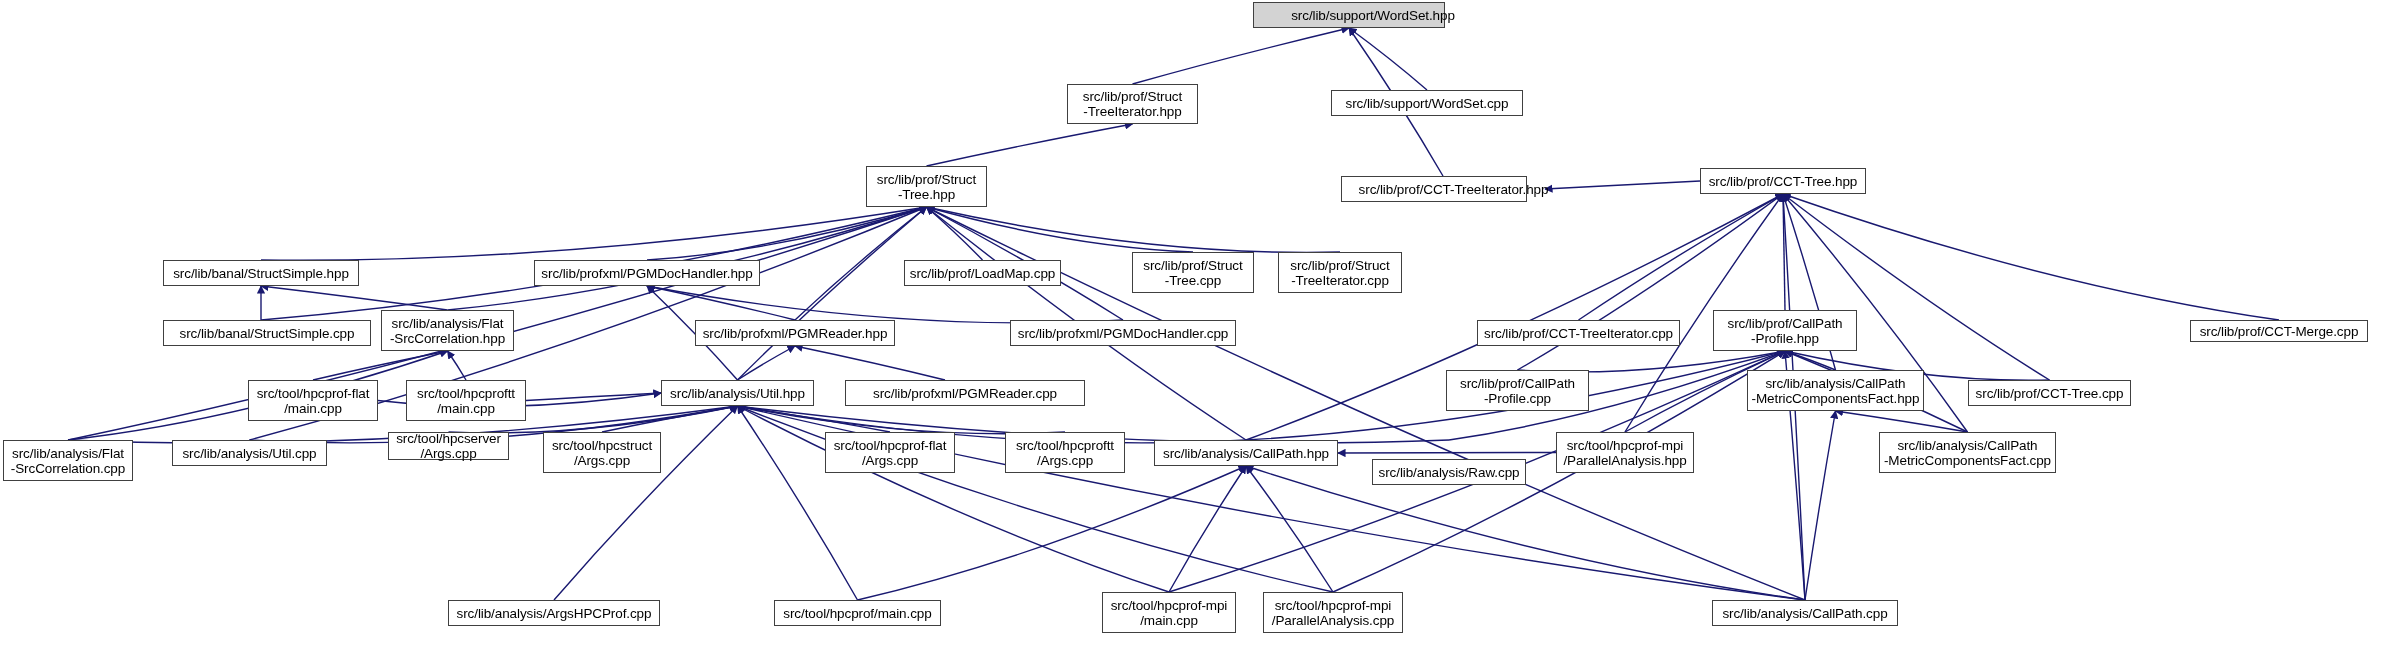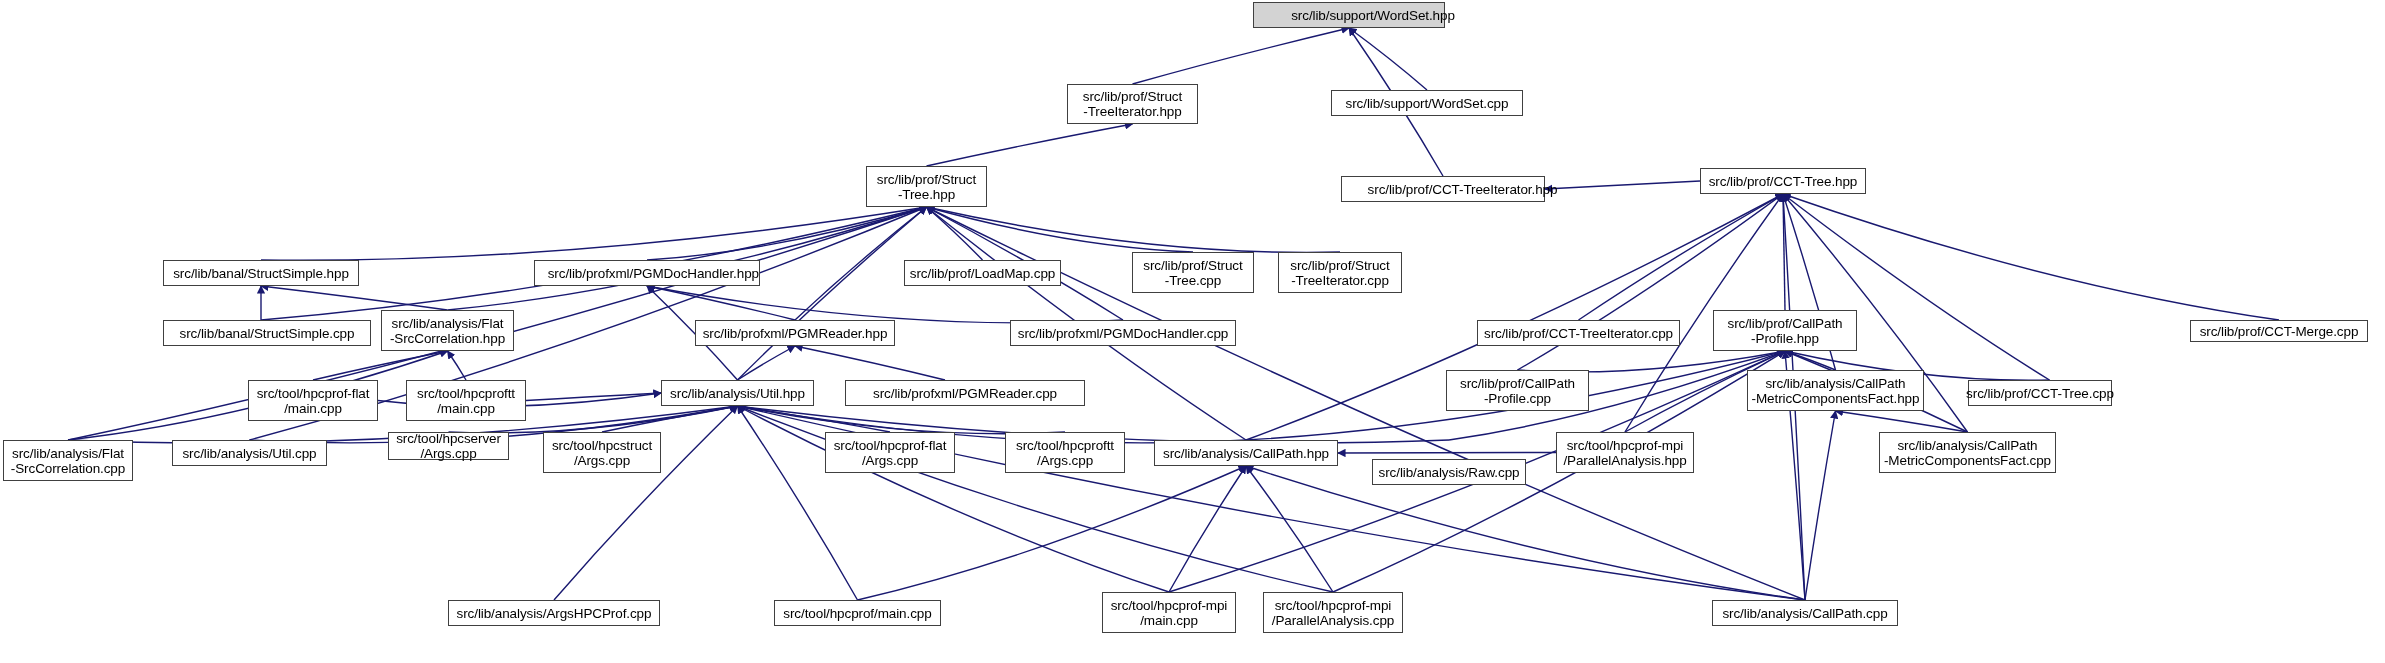--- a/index.html
+++ b/index.html
@@ -129,42 +129,42 @@
         <path d="M 1333 592 Q 1293.154 529 1246 466" marker-end="url(#arrow)"></path>
         <path d="M 1805 600 Q 1544.75 563.25 1246 466" marker-end="url(#arrow)"></path>
         <path d="M 857.5 600 Q 1035.433 558.641 1246 466" marker-end="url(#arrow)"></path>
         <path d="M 1556 452.5 Q 1456.156 452.75 1338 453" marker-end="url(#arrow)"></path>
       </g>
   </svg>
   <div id="node-layer">
       <div class="node root" style="left: 1253px; top: 2px; width: 192px; height: 26px; padding-left: 48px;"><span class="l">src/lib/support/WordSet.hpp</span></div>
       <div class="node" style="left: 1067px; top: 84px; width: 131px; height: 40px;"><span class="l">src/lib/prof/Struct</span><span class="l">-TreeIterator.hpp</span></div>
       <div class="node" style="left: 1331px; top: 90px; width: 192px; height: 26px;"><span class="l">src/lib/support/WordSet.cpp</span></div>
-      <div class="node" style="left: 1341px; top: 176px; width: 204px; height: 26px; padding-left: 39px;"><span class="l">src/lib/prof/CCT-TreeIterator.hpp</span></div>
+      <div class="node" style="left: 1341px; top: 176px; width: 186px; height: 26px; padding-left: 39px;"><span class="l">src/lib/prof/CCT-TreeIterator.hpp</span></div>
       <div class="node" style="left: 866px; top: 166px; width: 121px; height: 41px;"><span class="l">src/lib/prof/Struct</span><span class="l">-Tree.hpp</span></div>
       <div class="node" style="left: 163px; top: 260px; width: 196px; height: 26px;"><span class="l">src/lib/banal/StructSimple.hpp</span></div>
-      <div class="node" style="left: 534px; top: 260px; width: 226px; height: 26px; align-items: flex-end;"><span class="l">src/lib/profxml/PGMDocHandler.hpp</span></div>
+      <div class="node" style="left: 534px; top: 260px; width: 226px; height: 26px;"><span class="l">src/lib/profxml/PGMDocHandler.hpp</span></div>
       <div class="node" style="left: 904px; top: 260px; width: 157px; height: 26px;"><span class="l">src/lib/prof/LoadMap.cpp</span></div>
       <div class="node" style="left: 1132px; top: 252px; width: 122px; height: 41px;"><span class="l">src/lib/prof/Struct</span><span class="l">-Tree.cpp</span></div>
       <div class="node" style="left: 1278px; top: 252px; width: 124px; height: 41px;"><span class="l">src/lib/prof/Struct</span><span class="l">-TreeIterator.cpp</span></div>
       <div class="node" style="left: 1700px; top: 168px; width: 166px; height: 26px;"><span class="l">src/lib/prof/CCT-Tree.hpp</span></div>
       <div class="node" style="left: 163px; top: 320px; width: 208px; height: 26px;"><span class="l">src/lib/banal/StructSimple.cpp</span></div>
       <div class="node" style="left: 381px; top: 310px; width: 133px; height: 41px;"><span class="l">src/lib/analysis/Flat</span><span class="l">-SrcCorrelation.hpp</span></div>
       <div class="node" style="left: 695px; top: 320px; width: 200px; height: 26px;"><span class="l">src/lib/profxml/PGMReader.hpp</span></div>
       <div class="node" style="left: 1010px; top: 320px; width: 226px; height: 26px;"><span class="l">src/lib/profxml/PGMDocHandler.cpp</span></div>
       <div class="node" style="left: 1477px; top: 320px; width: 203px; height: 26px;"><span class="l">src/lib/prof/CCT-TreeIterator.cpp</span></div>
       <div class="node" style="left: 1713px; top: 310px; width: 144px; height: 41px;"><span class="l">src/lib/prof/CallPath</span><span class="l">-Profile.hpp</span></div>
       <div class="node" style="left: 2190px; top: 320px; width: 178px; height: 22px;"><span class="l">src/lib/prof/CCT-Merge.cpp</span></div>
       <div class="node" style="left: 248px; top: 380px; width: 130px; height: 41px;"><span class="l">src/tool/hpcprof-flat</span><span class="l">/main.cpp</span></div>
       <div class="node" style="left: 406px; top: 380px; width: 120px; height: 41px;"><span class="l">src/tool/hpcproftt</span><span class="l">/main.cpp</span></div>
       <div class="node" style="left: 661px; top: 380px; width: 153px; height: 26px;"><span class="l">src/lib/analysis/Util.hpp</span></div>
       <div class="node" style="left: 845px; top: 380px; width: 240px; height: 26px;"><span class="l">src/lib/profxml/PGMReader.cpp</span></div>
       <div class="node" style="left: 1446px; top: 370px; width: 143px; height: 41px;"><span class="l">src/lib/prof/CallPath</span><span class="l">-Profile.cpp</span></div>
       <div class="node" style="left: 1747px; top: 370px; width: 177px; height: 41px;"><span class="l">src/lib/analysis/CallPath</span><span class="l">-MetricComponentsFact.hpp</span></div>
-      <div class="node" style="left: 1968px; top: 380px; width: 144px; height: 26px;"><span class="l">src/lib/prof/CCT-Tree.cpp</span></div>
+      <div class="node" style="left: 1968px; top: 380px; width: 163px; height: 26px;"><span class="l">src/lib/prof/CCT-Tree.cpp</span></div>
       <div class="node" style="left: 3px; top: 440px; width: 130px; height: 41px;"><span class="l">src/lib/analysis/Flat</span><span class="l">-SrcCorrelation.cpp</span></div>
       <div class="node" style="left: 172px; top: 440px; width: 155px; height: 26px;"><span class="l">src/lib/analysis/Util.cpp</span></div>
       <div class="node" style="left: 388px; top: 432px; width: 121px; height: 28px;"><span class="l">src/tool/hpcserver</span><span class="l">/Args.cpp</span></div>
       <div class="node" style="left: 543px; top: 432px; width: 118px; height: 41px;"><span class="l">src/tool/hpcstruct</span><span class="l">/Args.cpp</span></div>
       <div class="node" style="left: 825px; top: 432px; width: 130px; height: 41px;"><span class="l">src/tool/hpcprof-flat</span><span class="l">/Args.cpp</span></div>
       <div class="node" style="left: 1005px; top: 432px; width: 120px; height: 41px;"><span class="l">src/tool/hpcproftt</span><span class="l">/Args.cpp</span></div>
       <div class="node" style="left: 1154px; top: 440px; width: 184px; height: 26px;"><span class="l">src/lib/analysis/CallPath.hpp</span></div>
       <div class="node" style="left: 1372px; top: 440px; width: 154px; height: 26px; margin-top: 19px;"><span class="l">src/lib/analysis/Raw.cpp</span></div>
       <div class="node" style="left: 1556px; top: 432px; width: 138px; height: 41px;"><span class="l">src/tool/hpcprof-mpi</span><span class="l">/ParallelAnalysis.hpp</span></div>
       <div class="node" style="left: 1879px; top: 432px; width: 177px; height: 41px;"><span class="l">src/lib/analysis/CallPath</span><span class="l">-MetricComponentsFact.cpp</span></div>

